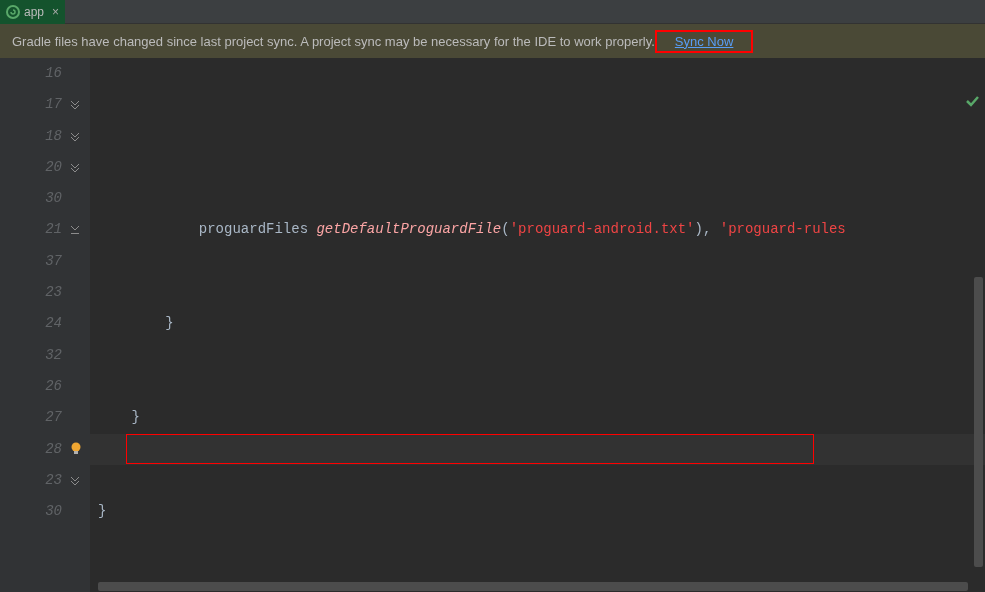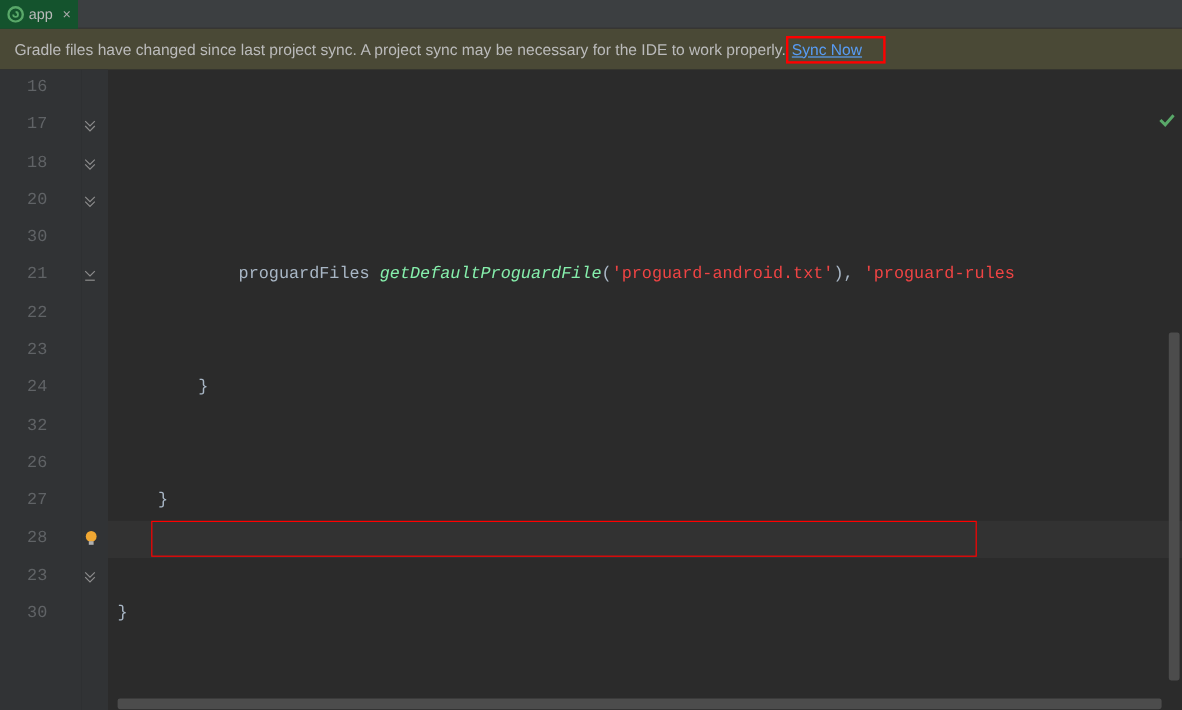--- a/index.html
+++ b/index.html
@@ -3,30 +3,30 @@
 <meta charset="utf-8">
 <style>
   * { margin:0; padding:0; box-sizing:border-box; }
   html,body { width:985px; height:592px; background:#2b2b2b; font-family:Consolas,"Courier New",monospace; font-size:14px; overflow:hidden; }
   .tabbar { height:24px; background:#3c3f41; display:flex; align-items:center; border-bottom:1px solid #323232; }
   .tab { display:flex; align-items:center; padding:0 6px; height:24px; background:#14532d; color:#bbb; font-family:"Segoe UI",sans-serif; font-size:12px; gap:4px; }
   .tab-icon { width:14px; height:14px; display:flex; align-items:center; justify-content:center; }
   .tab-close { color:#aaa; margin-left:4px; }
   .banner { height:34px; background:#4a4936; display:flex; align-items:center; justify-content:flex-start; padding:0 12px; font-family:"Segoe UI",sans-serif; font-size:13px; color:#bbbbbb; }
   .banner-link { color:#589df6; text-decoration:underline; cursor:pointer; }
-  .banner-right { border:2px solid red; padding:2px 18px 2px 3px; margin-right:-4px; }
+  .banner-right { border:2px solid red; padding:2px 18px 2px 18px; margin-right:-4px; }
   .editor { display:flex; height:534px; background:#2b2b2b; }
-  .gutter { width:68px; background:#313335; color:#606366; text-align:center; padding-right:6px; line-height:31.3px; font-size:14px; user-select:none; }
+  .gutter { width:68px; background:#313335; color:#606366; text-align:right; padding-right:6px; line-height:31.3px; font-size:14px; user-select:none;font-style:italic; }
   .foldcol { width:22px; background:#313335; position:relative; }
   .fold { position:absolute; left:2px; width:12px; height:12px; }
   .fold svg { display:block; }
   .bulb { position:absolute; left:0px; width:18px; height:18px; }
   .code { flex:1; position:relative; color:#a9b7c6; line-height:31.3px; white-space:pre; overflow:hidden; }
   .line { position:relative; padding-left:8px; }
-  .fn { font-style:italic; color:#86efac; }
+  .fn { font-style:italic; color:#fca5a5; }
   .str { color:#ef4444; }
   .hl-line { position:absolute; background:#323232; height:31.3px; left:0; right:0; z-index:0; }
   .redbox { position:absolute; border:1px solid red; z-index:2; pointer-events:none; }
   .check { position:absolute; top:0; right:6px; color:#499c54; z-index:5; }
   .scrollh { position:absolute; bottom:0; left:0; right:12px; height:11px; background:transparent; }
   .scrollh-thumb { position:absolute; left:8px; width:870px; height:9px; top:1px; background:#4c4c4c; border-radius:2px; }
   .scrollv { position:absolute; top:0; right:0; bottom:0; width:12px; }
   .scrollv-thumb { position:absolute; top:219px; right:2px; width:9px; height:290px; background:#4c4c4c; border-radius:2px; }
 </style>
 </head>
@@ -53,21 +53,21 @@
 </div>
 
 <div class="editor">
   <div class="gutter">
     <div>16</div>
     <div>17</div>
     <div>18</div>
     <div>20</div>
     <div>30</div>
     <div>21</div>
-    <div>22</div>
+    <div>37</div>
     <div>23</div>
     <div>24</div>
     <div>32</div>
     <div>26</div>
     <div>27</div>
     <div>28</div>
     <div>23</div>
     <div>30</div>
   </div>
 

